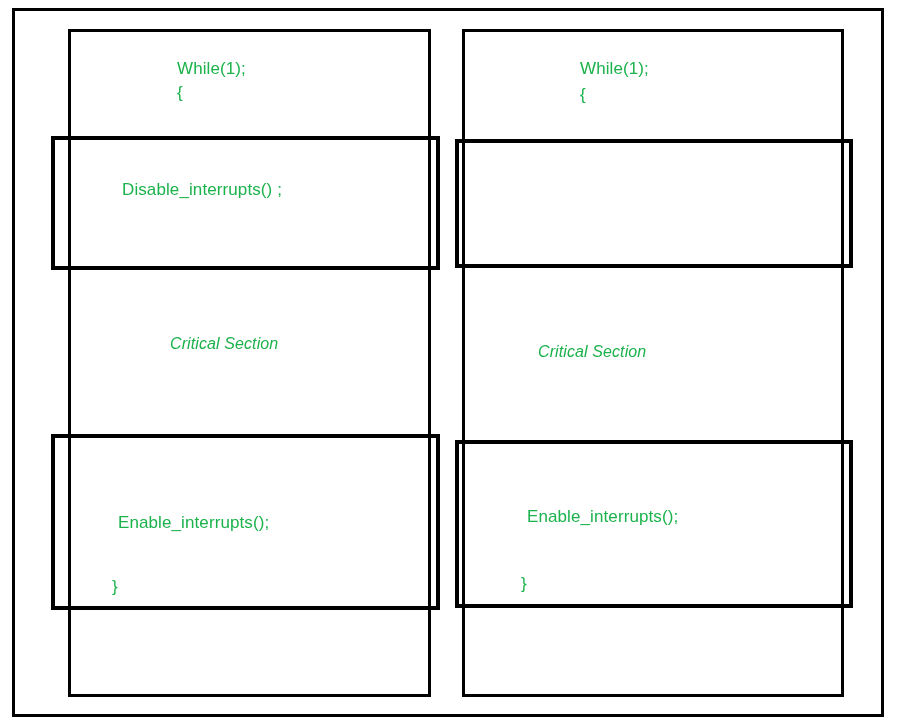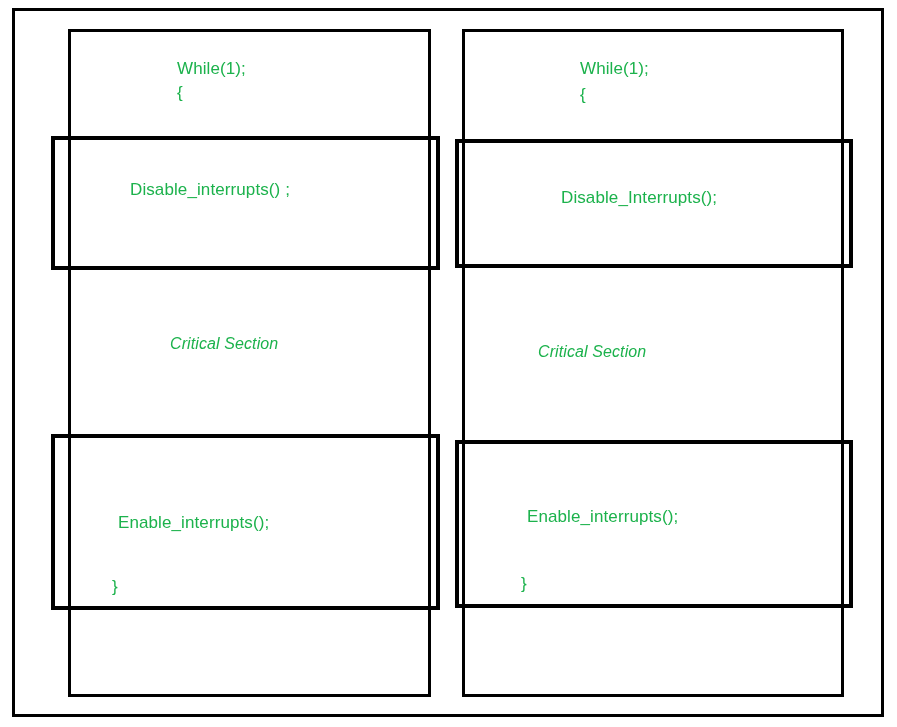--- a/index.html
+++ b/index.html
@@ -64,35 +64,34 @@
   <div class="rowdiv" style="left:68px; top:136px; width:363px;"></div>
   <div class="rowdiv" style="left:68px; top:267px; width:363px;"></div>
   <div class="rowdiv" style="left:68px; top:434px; width:363px;"></div>
   <div class="rowdiv" style="left:68px; top:607px; width:363px;"></div>
 
   <div class="highlight" style="left:51px; top:136px; width:389px; height:134px;"></div>
   <div class="highlight" style="left:51px; top:434px; width:389px; height:176px;"></div>
 
   <div class="code" style="left:177px; top:56px;">While(1);</div>
   <div class="code" style="left:177px; top:80px;">{</div>
-  <div class="code" style="left:130px; top:177px;">Disable_interrupts() ;</div>
+  <div class="code" style="left:122px; top:177px;">Disable_interrupts() ;</div>
   <div class="code small" style="left:170px; top:331px;">Critical Section</div>
   <div class="code" style="left:118px; top:510px;">Enable_interrupts();</div>
   <div class="code" style="left:112px; top:574px;">}</div>
 
   <div class="colbox" style="left:462px; top:29px; width:382px; height:668px;"></div>
 
   <div class="rowdiv" style="left:462px; top:139px; width:382px;"></div>
   <div class="rowdiv" style="left:462px; top:264px; width:382px;"></div>
   <div class="rowdiv" style="left:462px; top:440px; width:382px;"></div>
   <div class="rowdiv" style="left:462px; top:604px; width:382px;"></div>
 
   <div class="highlight" style="left:455px; top:139px; width:398px; height:129px;"></div>
   <div class="highlight" style="left:455px; top:440px; width:398px; height:168px;"></div>
 
   <div class="code" style="left:580px; top:56px;">While(1);</div>
   <div class="code" style="left:580px; top:82px;">{</div>
-  <div class="code" style="left:561px; top:185px;">Disable_Interrupts();</div>
   <div class="code small" style="left:538px; top:339px;">Critical Section</div>
   <div class="code" style="left:527px; top:504px;">Enable_interrupts();</div>
   <div class="code" style="left:521px; top:571px;">}</div>
 
 </div>
 
 </body></html>

